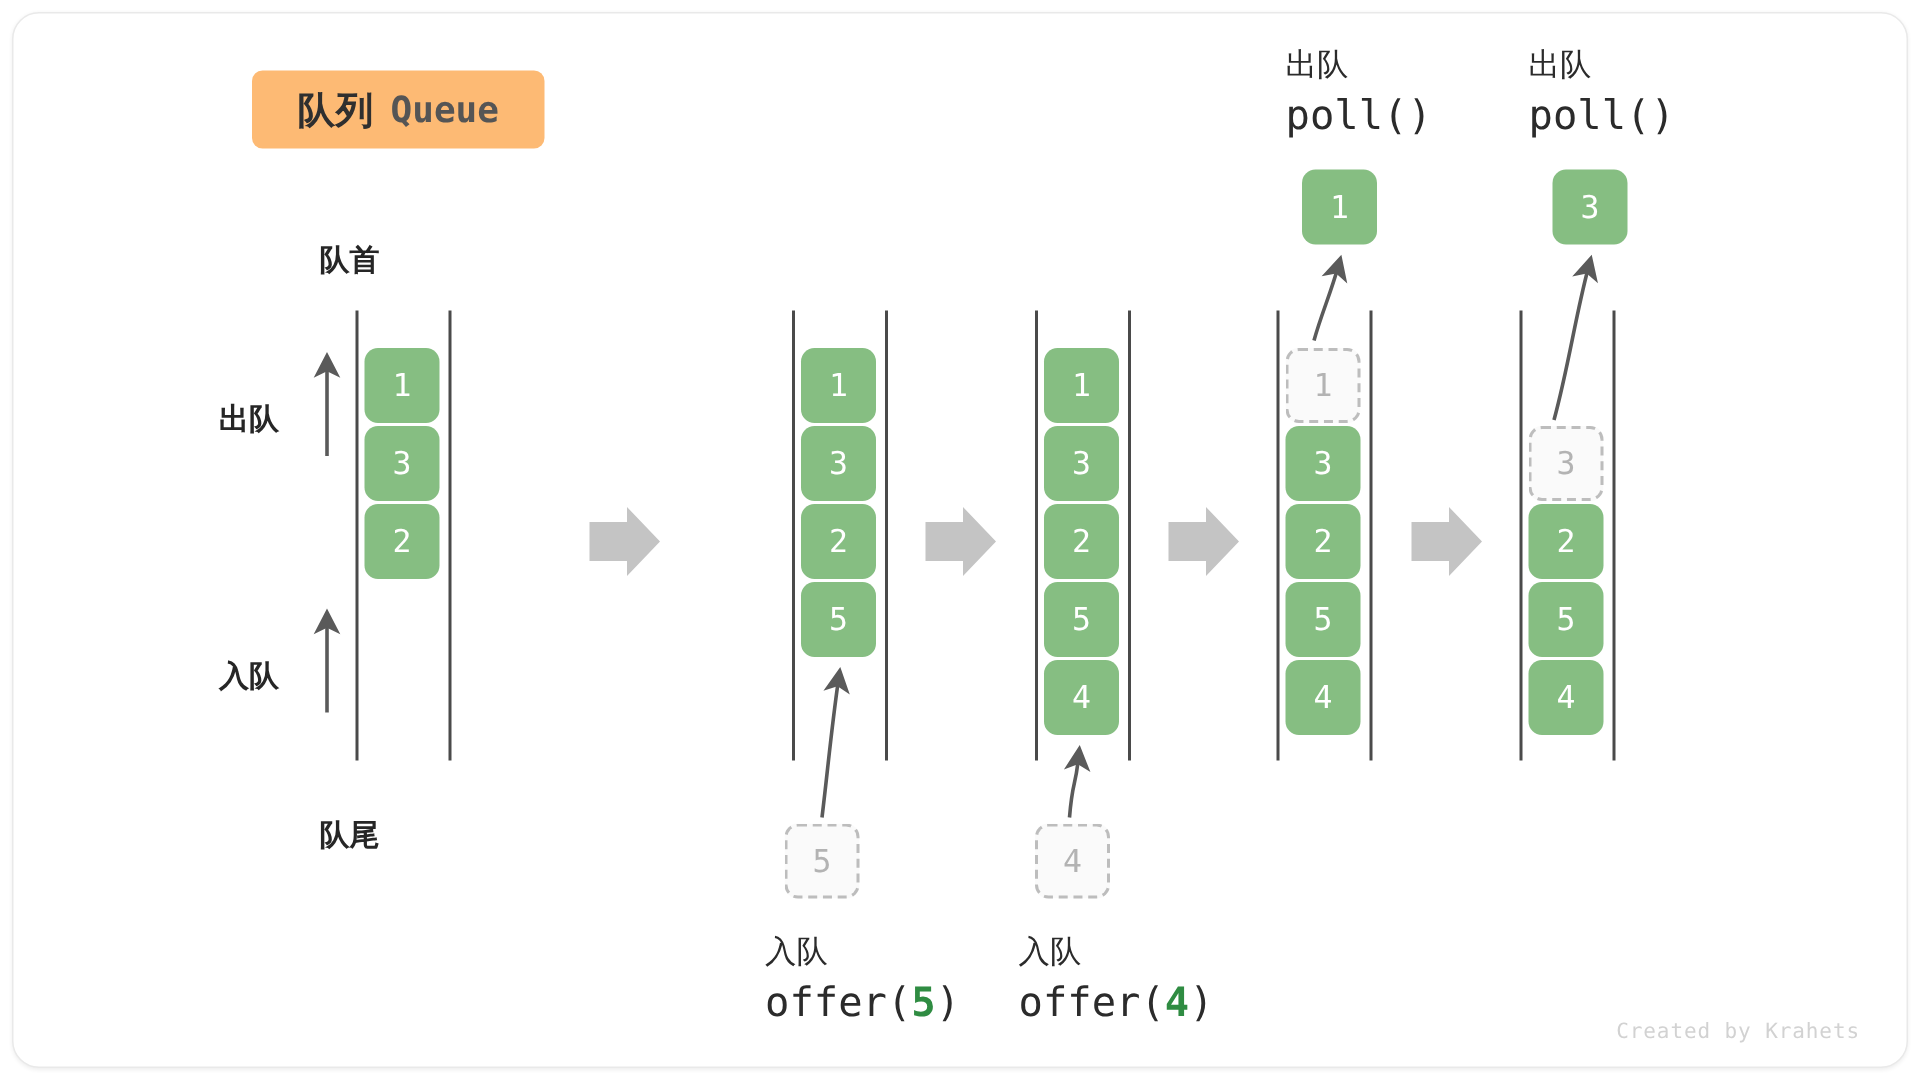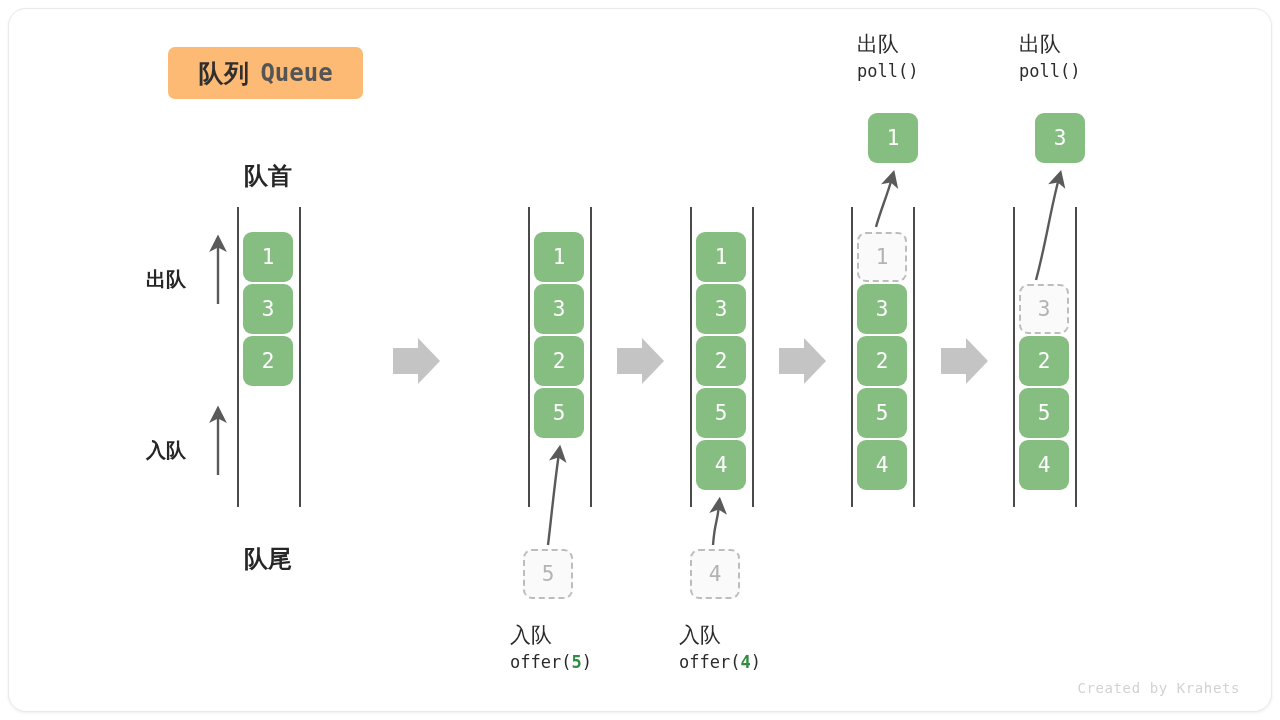--- a/index.html
+++ b/index.html
@@ -55,24 +55,24 @@
     font-family: "DejaVu Sans Mono", "Liberation Mono", monospace;
     font-size: 24px;
     font-weight: 700;
     color: #555555;
   }
 
   
   .abs { position: absolute; }
 
   .head-label {
-    font-size: 24px;
+    font-size: 20px;
     font-weight: 700;
     color: #262626;
-    text-align: center;
+    text-align: left;
     white-space: nowrap;
   }
   .side-label {
     font-size: 20px;
     font-weight: 700;
     color: #262626;
     white-space: nowrap;
   }
 
   
@@ -84,21 +84,21 @@
   }
   .op-caption .op-cn {
     display: block;
     font-size: 21px;
     font-weight: 400;
     color: #2b2b2b;
   }
   .op-caption .op-code {
     display: block;
     font-family: "DejaVu Sans Mono", "Liberation Mono", monospace;
-    font-size: 17px;
+    font-size: 27px;
     color: #2b2b2b;
   }
   .op-caption .op-arg {
     color: #2f8c42;
     font-weight: 700;
   }
 
   
   .rail {
     position: absolute;

